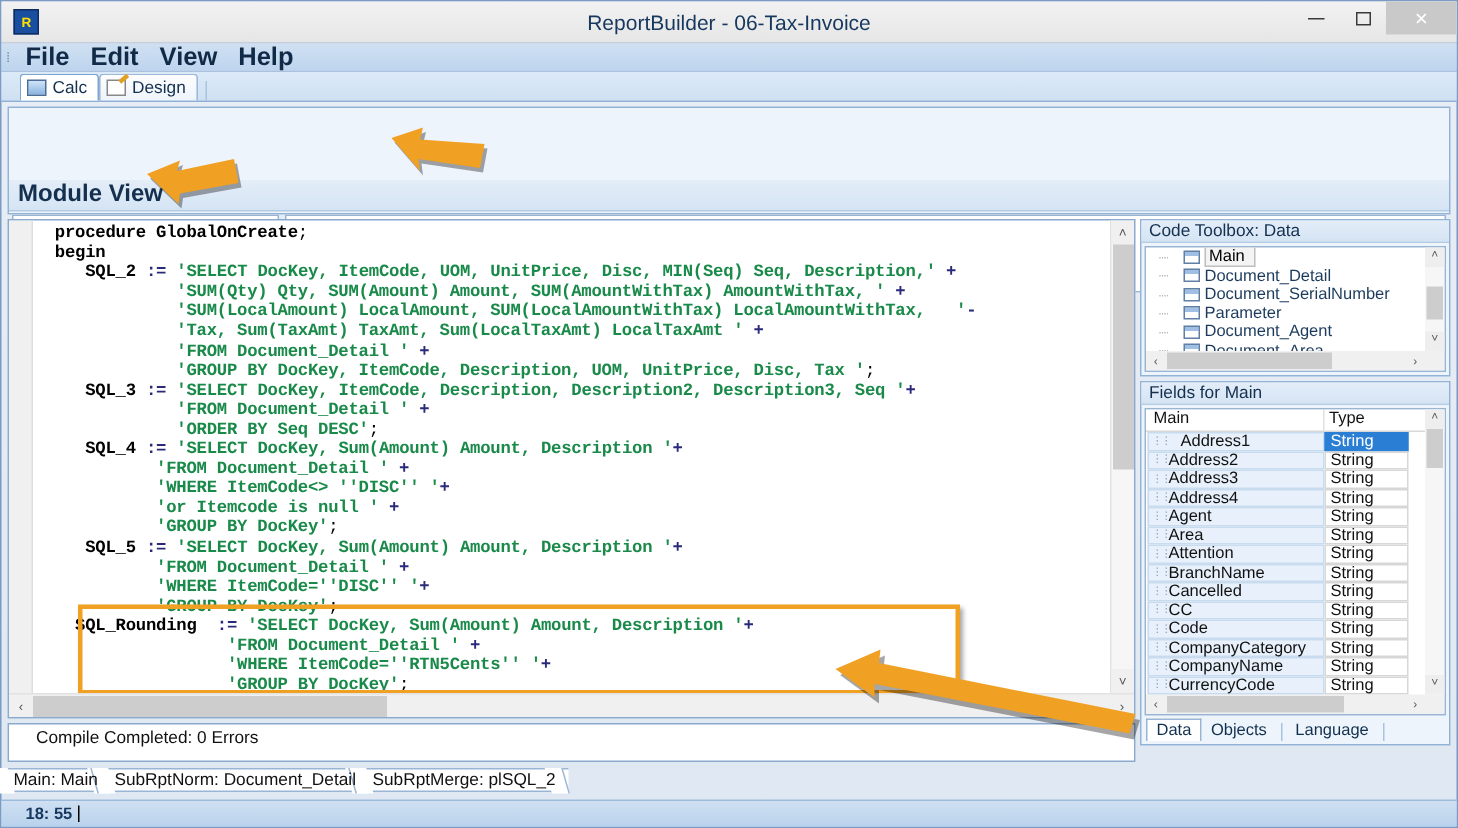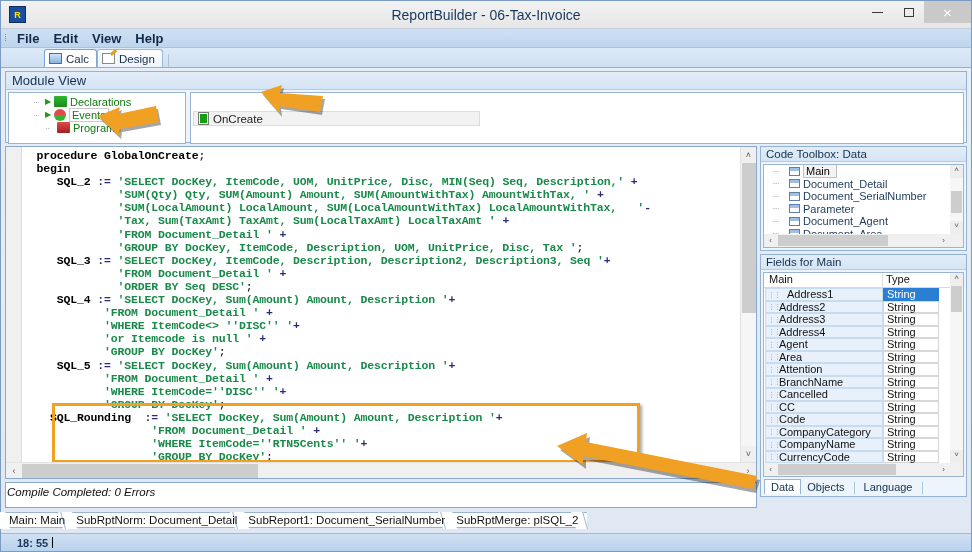--- a/index.html
+++ b/index.html
@@ -49,55 +49,56 @@
 
   
   .menubar {
     height: 19px;
     background: linear-gradient(#cfe0f2, #bed5ee);
     border-bottom: 1px solid #a8c2e0;
     display: flex; align-items: center;
     font-size: 11.5px; color: #102a47;
   }
   .grip { width: 9px; text-align:center; color:#6a86a8; font-size:9px; line-height:1; letter-spacing:0; }
-  .menu-item { padding: 1px 7px; font-weight: bold; font-size: 13px; }
+  .menu-item { padding: 1px 7px; font-weight: bold; font-size: 17px; }
 
   
   .tabstrip {
     height: 20px;
     background: linear-gradient(#dceaf8, #cfe0f2);
     border-bottom: 1px solid #8fb0d6;
     display: flex; align-items: flex-end; padding-left: 12px;
   }
   .vtab {
     display: flex; align-items: center; gap: 4px;
     height: 18px; padding: 0 7px 0 4px;
     font-size: 11.5px; color: #14304f;
     border: 1px solid #9ab8d8; border-bottom: none;
     border-radius: 3px 3px 0 0;
     background: linear-gradient(#fdfdfe,#eef4fb);
   }
-  .vtab.active { background: #ffffff; border-color: #7ea5cf; margin-left: 31px; }
+  .vtab.active { background: #ffffff; border-color: #7ea5cf; }
   .vtab .ic { width: 13px; height: 11px; border:1px solid #4a6c96; background: linear-gradient(#cfe3f7,#8ab4e0); display:inline-block; }
   .vtab .ic.pencil { background: #ffffff; border-color:#888; position:relative; }
   .vtab .ic.pencil::after{content:"";position:absolute;right:-3px;top:-3px;width:7px;height:3px;background:#e0a020;transform:rotate(-40deg);}
   .tab-sep { width:1px; height:13px; background:#a9c2dd; margin-left:5px; }
 
   
   .moduleview {
     margin: 3px 4px 0 4px;
     border: 1px solid #93b3d6;
     background: #eef4fb;
     height: 72px;
   }
   .mv-header {
-    font-size: 13px; font-weight: normal; color: #14304f;
+    font-size: 16px; font-weight: bold; color: #14304f;
     padding: 1px 0 1px 6px;
     background: linear-gradient(#e3edf8,#d5e4f4);
     border-bottom: 1px solid #b4cbe4;
+    margin-top: 48px;
   }
   .mv-body { display: flex; height: 56px; padding: 2px; gap: 4px; }
   .tree-pane {
     width: 178px; background: #ffffff; border: 1px solid #9ab5d4;
     position: relative; font-size: 11px; color: #1c1c1c;
     padding: 2px 0 0 2px; overflow: hidden;
   }
   .evt-pane {
     flex: 1; background: #ffffff; border: 1px solid #9ab5d4;
     font-size: 11.5px; color: #1c1c1c; padding: 18px 0 0 2px; overflow: hidden;
@@ -212,23 +213,22 @@
 
   .panel-tabs { display:flex; align-items:flex-end; gap:0; padding:1px 0 2px 3px; height:17px; }
   .ptab { font-size:11px; padding:1px 6px; color:#12304f; }
   .ptab.active { background:#ffffff; border:1px solid #9ab5d4; border-bottom:none; font-weight:normal;}
   .ptab-sep { width:1px; height:12px; background:#a9c2dd; margin:0 3px; }
 
   
   .compile {
     margin: 3px 4px 0 4px; height: 26px;
     background:#ffffff; border:1px solid #8aa9cd;
-    font-size:11.5px; color:#111; padding: 3px 0 0 1px;
+    font-size:11.5px; color:#111; padding: 3px 0 0 18px;
     width: 752px;
-    font-style: italic;
   }
 
   
   .rep-tabs { margin: 3px 4px 0 6px; height: 17px; display:flex; align-items:flex-end; font-size:11.5px; color:#111; }
   .rtab {
     position: relative; height: 16px; display:flex; align-items:center;
     padding: 0 9px 0 11px; background:#ffffff;
     border-top:1px solid #9ab5d4; border-bottom:1px solid #9ab5d4;
     margin-left:-9px;
   }
@@ -560,23 +560,20 @@
   </div>
 
   <div class="rep-tabs">
     <div class="rtab">
         <span>Main: Main</span>
       </div>
     <div class="rtab">
         <span>SubRptNorm: Document_Detail</span>
       </div>
     <div class="rtab">
-        <span>SubReport1: Document_SerialNumber</span>
-      </div>
-    <div class="rtab">
         <span>SubRptMerge: plSQL_2</span>
       </div>
   </div>
 
   <div class="statusbar">
     <span>18: 55</span>
     <span class="caret" style="margin-left:4px;"></span>
   </div>
 
   <svg class="arrow-svg" style="left:95px; top:98px;" width="80" height="45" viewBox="0 0 80 45">

